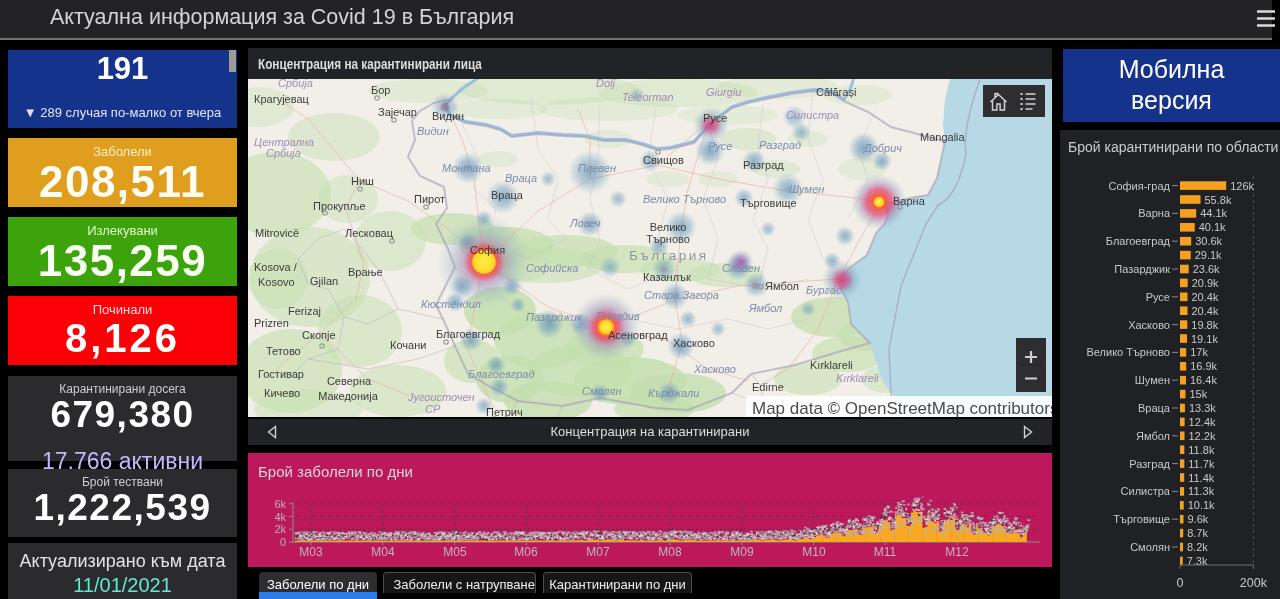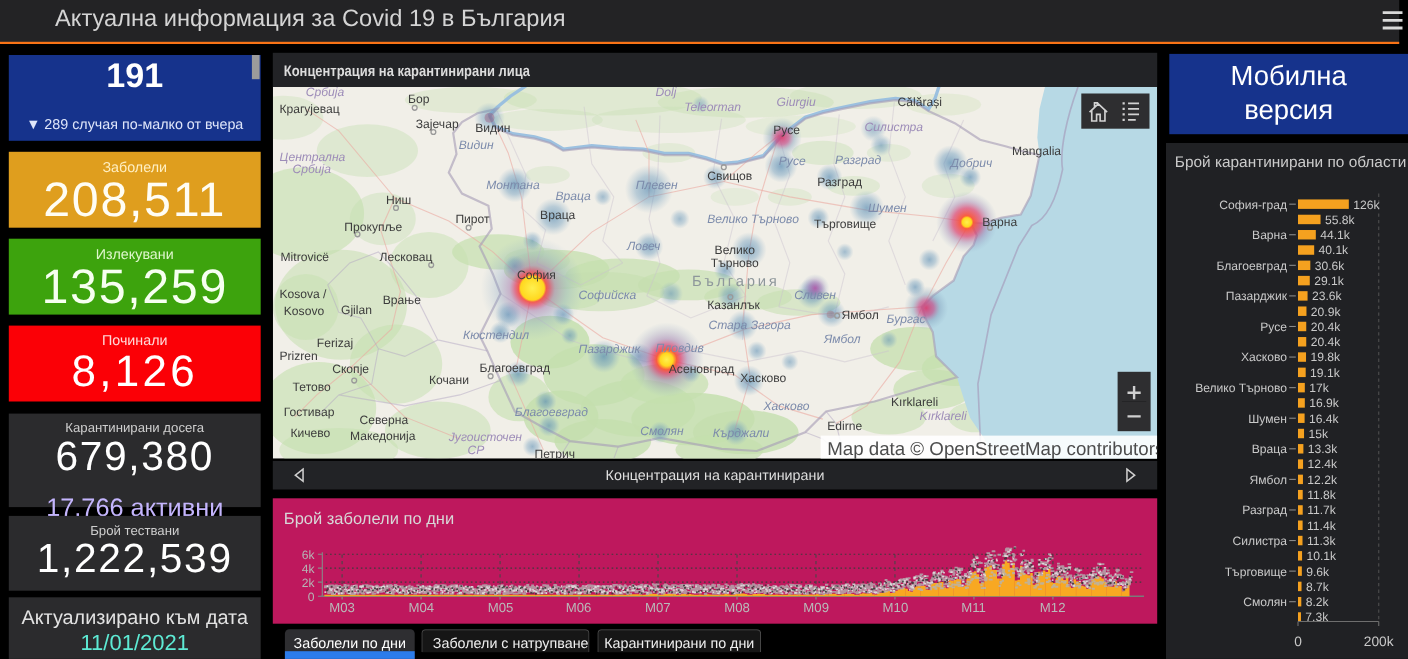--- a/index.html
+++ b/index.html
@@ -1,22 +1,22 @@
 <!DOCTYPE html>
 <html><head><meta charset="utf-8">
 <style>
 *{margin:0;padding:0;box-sizing:border-box}
 html,body{width:1280px;height:599px;background:#000;overflow:hidden;font-family:"Liberation Sans",sans-serif}
 .abs{position:absolute}
 .card{position:absolute;left:8px;width:229px;text-align:center;color:#fff}
 .ct{font-size:13px;padding-top:6px}
-.cn{font-weight:normal;line-height:1.05}
+.cn{font-weight:bold;line-height:1.05}
 </style></head>
 <body>
-<div class="abs" style="left:0;top:0;width:1272px;height:40px;background:#232325;border-bottom:2px solid #f97316">
+<div class="abs" style="left:0;top:0;width:1272px;height:40px;background:#232325;border-bottom:2px solid #737373">
   <div class="abs" style="left:50px;top:5px;font-size:21.5px;font-weight:400;color:#d4d4d4">Актуална информация за Covid 19 в България</div>
   <svg class="abs" style="left:1256px;top:9px" width="20" height="19">
       <path d="M1 2.5h18M1 9.5h18M1 16.5h18" stroke="#d9d9d9" stroke-width="2.6"></path>
     </svg>
 </div>
 
 <div class="card" style="top:50px;height:78px;background:#16338c">
   <div style="font-size:31px;font-weight:bold;line-height:1.2">191</div>
   <div style="font-size:13px;color:#dfe6fa;margin-top:18px">▼ 289 случая по-малко от вчера</div>
 </div>

